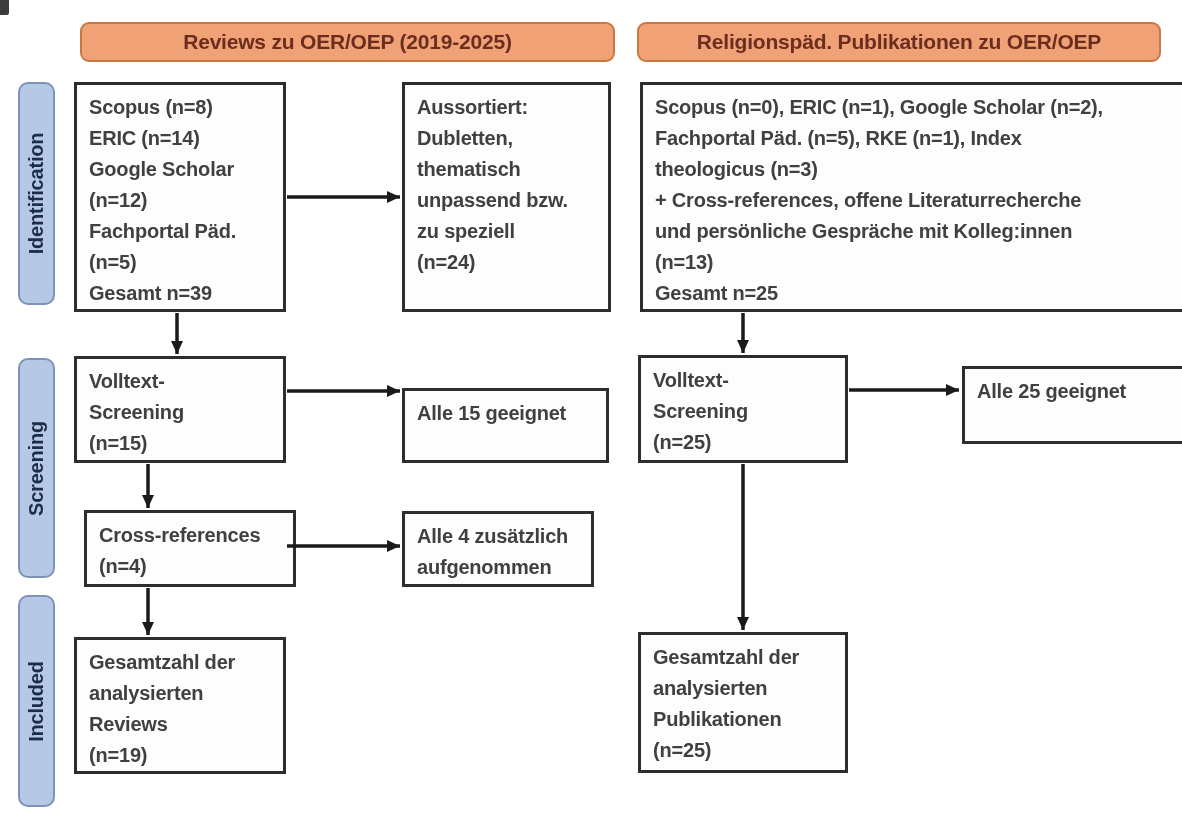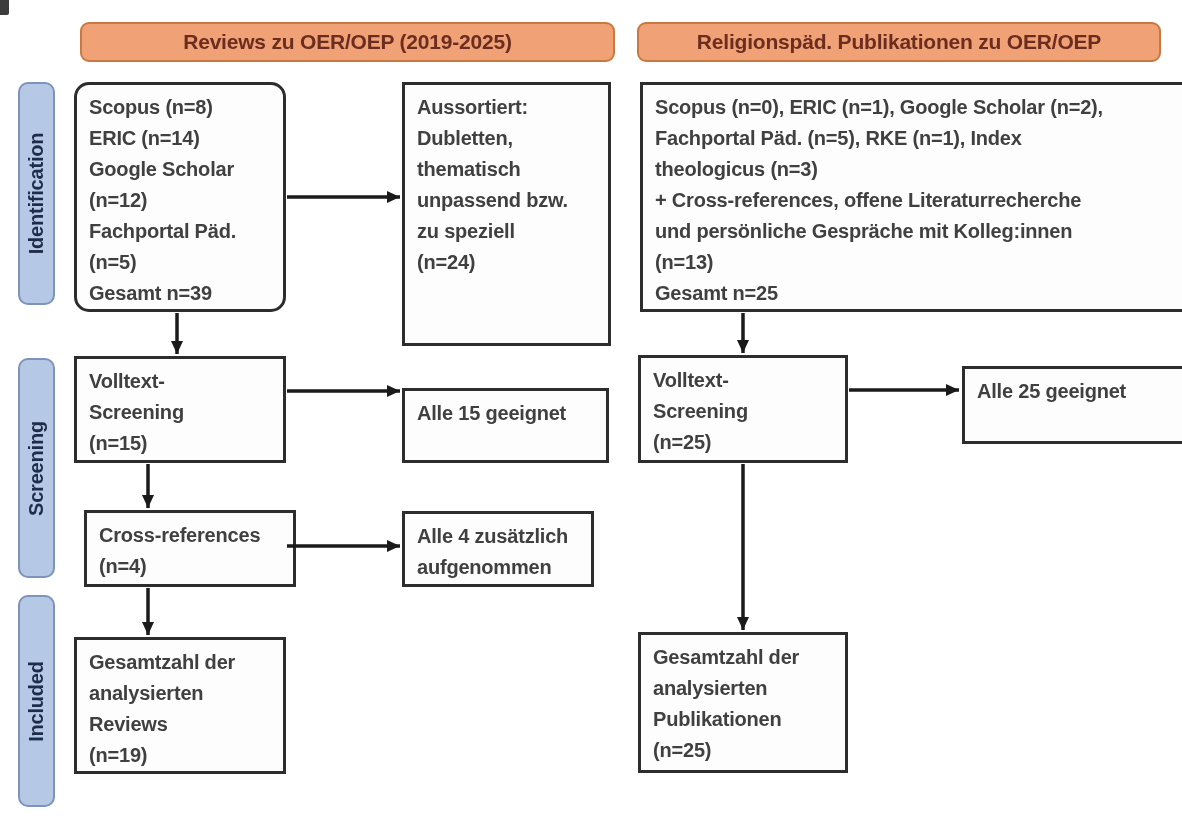--- a/index.html
+++ b/index.html
@@ -34,22 +34,22 @@
   #pill-included{left:18px;top:595px;height:212px;}
 
   
   .box{
     position:absolute;box-sizing:border-box;background:#fdfdfd;
     border:3px solid #2d2d2d;padding:7px 4px 4px 12px;
     color:#404040;font-weight:bold;font-size:20px;letter-spacing:-0.2px;
   }
   .ln{line-height:31px;white-space:nowrap;}
 
-  #box-id-left      {left:74px;  top:82px;  width:212px; height:230px;border-radius:15px;}
-  #box-aussortiert  {left:402px; top:82px;  width:209px; height:264px;}
+  #box-id-left      {left:74px;  top:82px;  width:212px; height:230px;}
+  #box-aussortiert  {left:402px; top:82px;  width:209px; height:230px;}
   #box-id-right     {left:640px; top:82px;  width:616px; height:230px;}
   #box-volltext-l   {left:74px;  top:356px; width:212px; height:107px;}
   #box-alle15       {left:402px; top:357px; width:207px; height:75px;margin-top:31px;}
   #box-crossref     {left:84px;  top:510px; width:212px; height:77px;}
   #box-alle4        {left:402px; top:511px; width:192px; height:76px;}
   #box-included-l   {left:74px;  top:637px; width:212px; height:137px;}
   #box-volltext-r   {left:638px; top:355px; width:210px; height:108px;}
   #box-alle25       {left:962px; top:366px; width:229px; height:78px;}
   #box-included-r   {left:638px; top:632px; width:210px; height:141px;}
 

